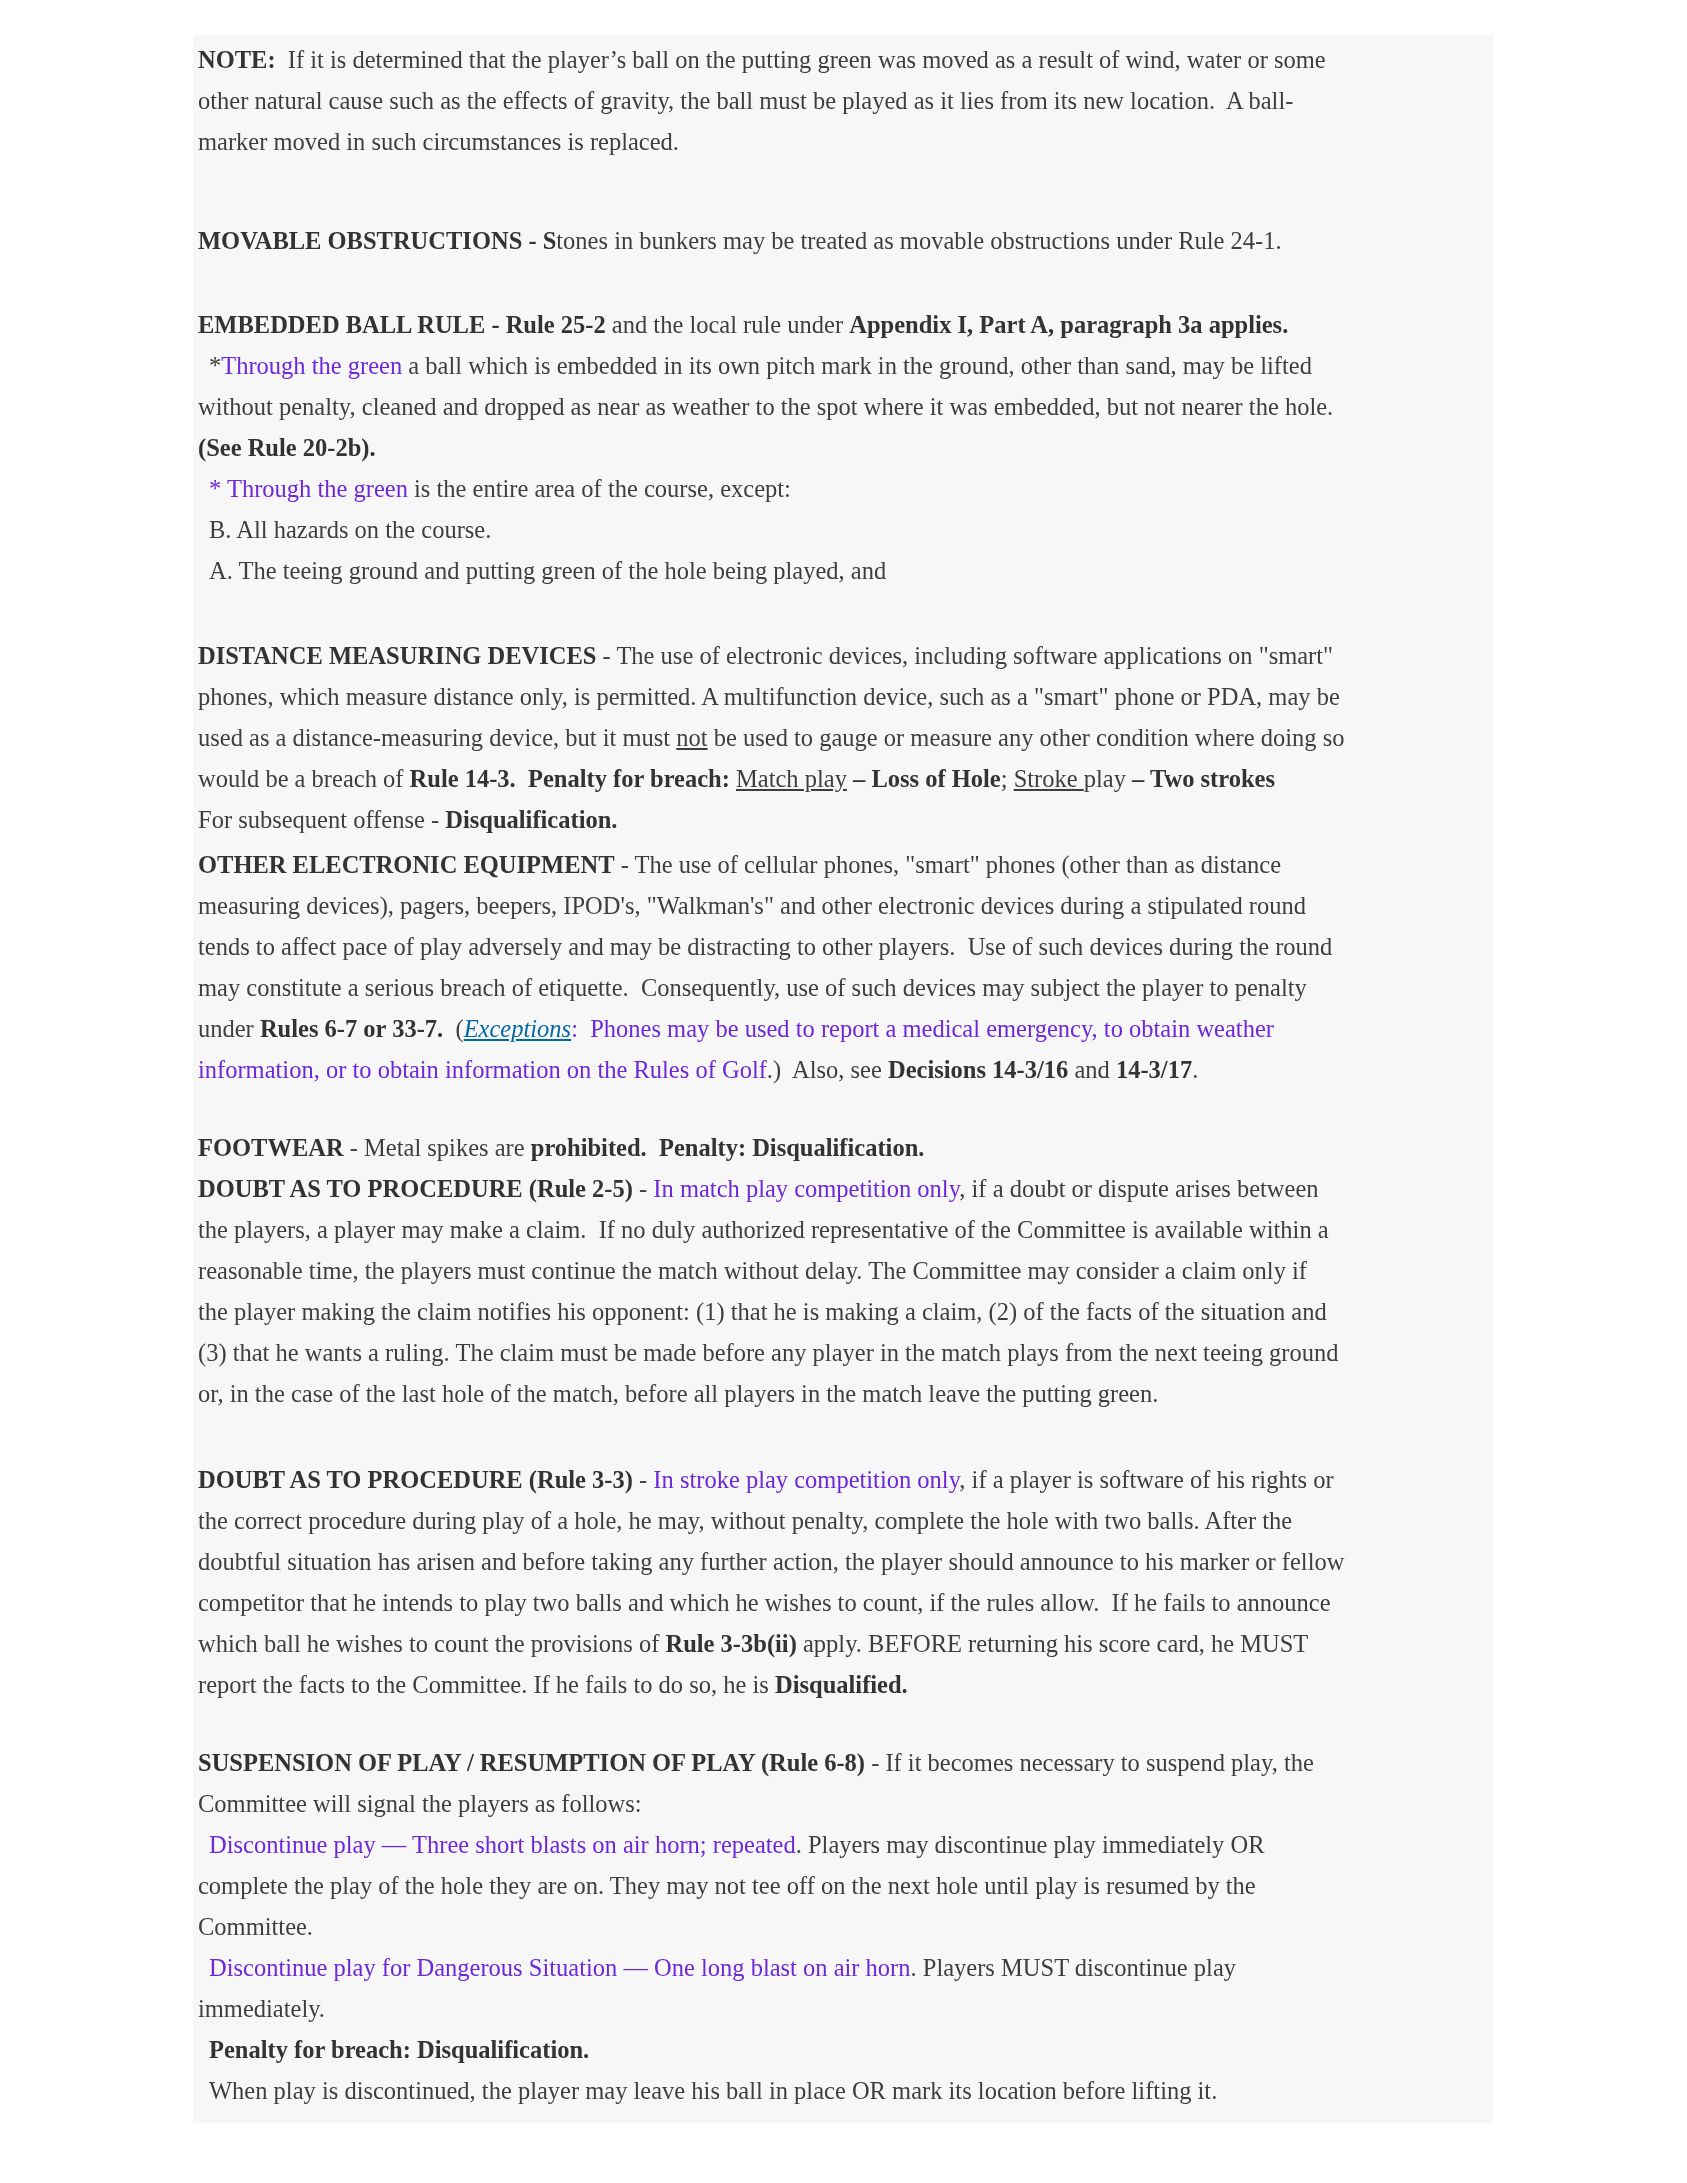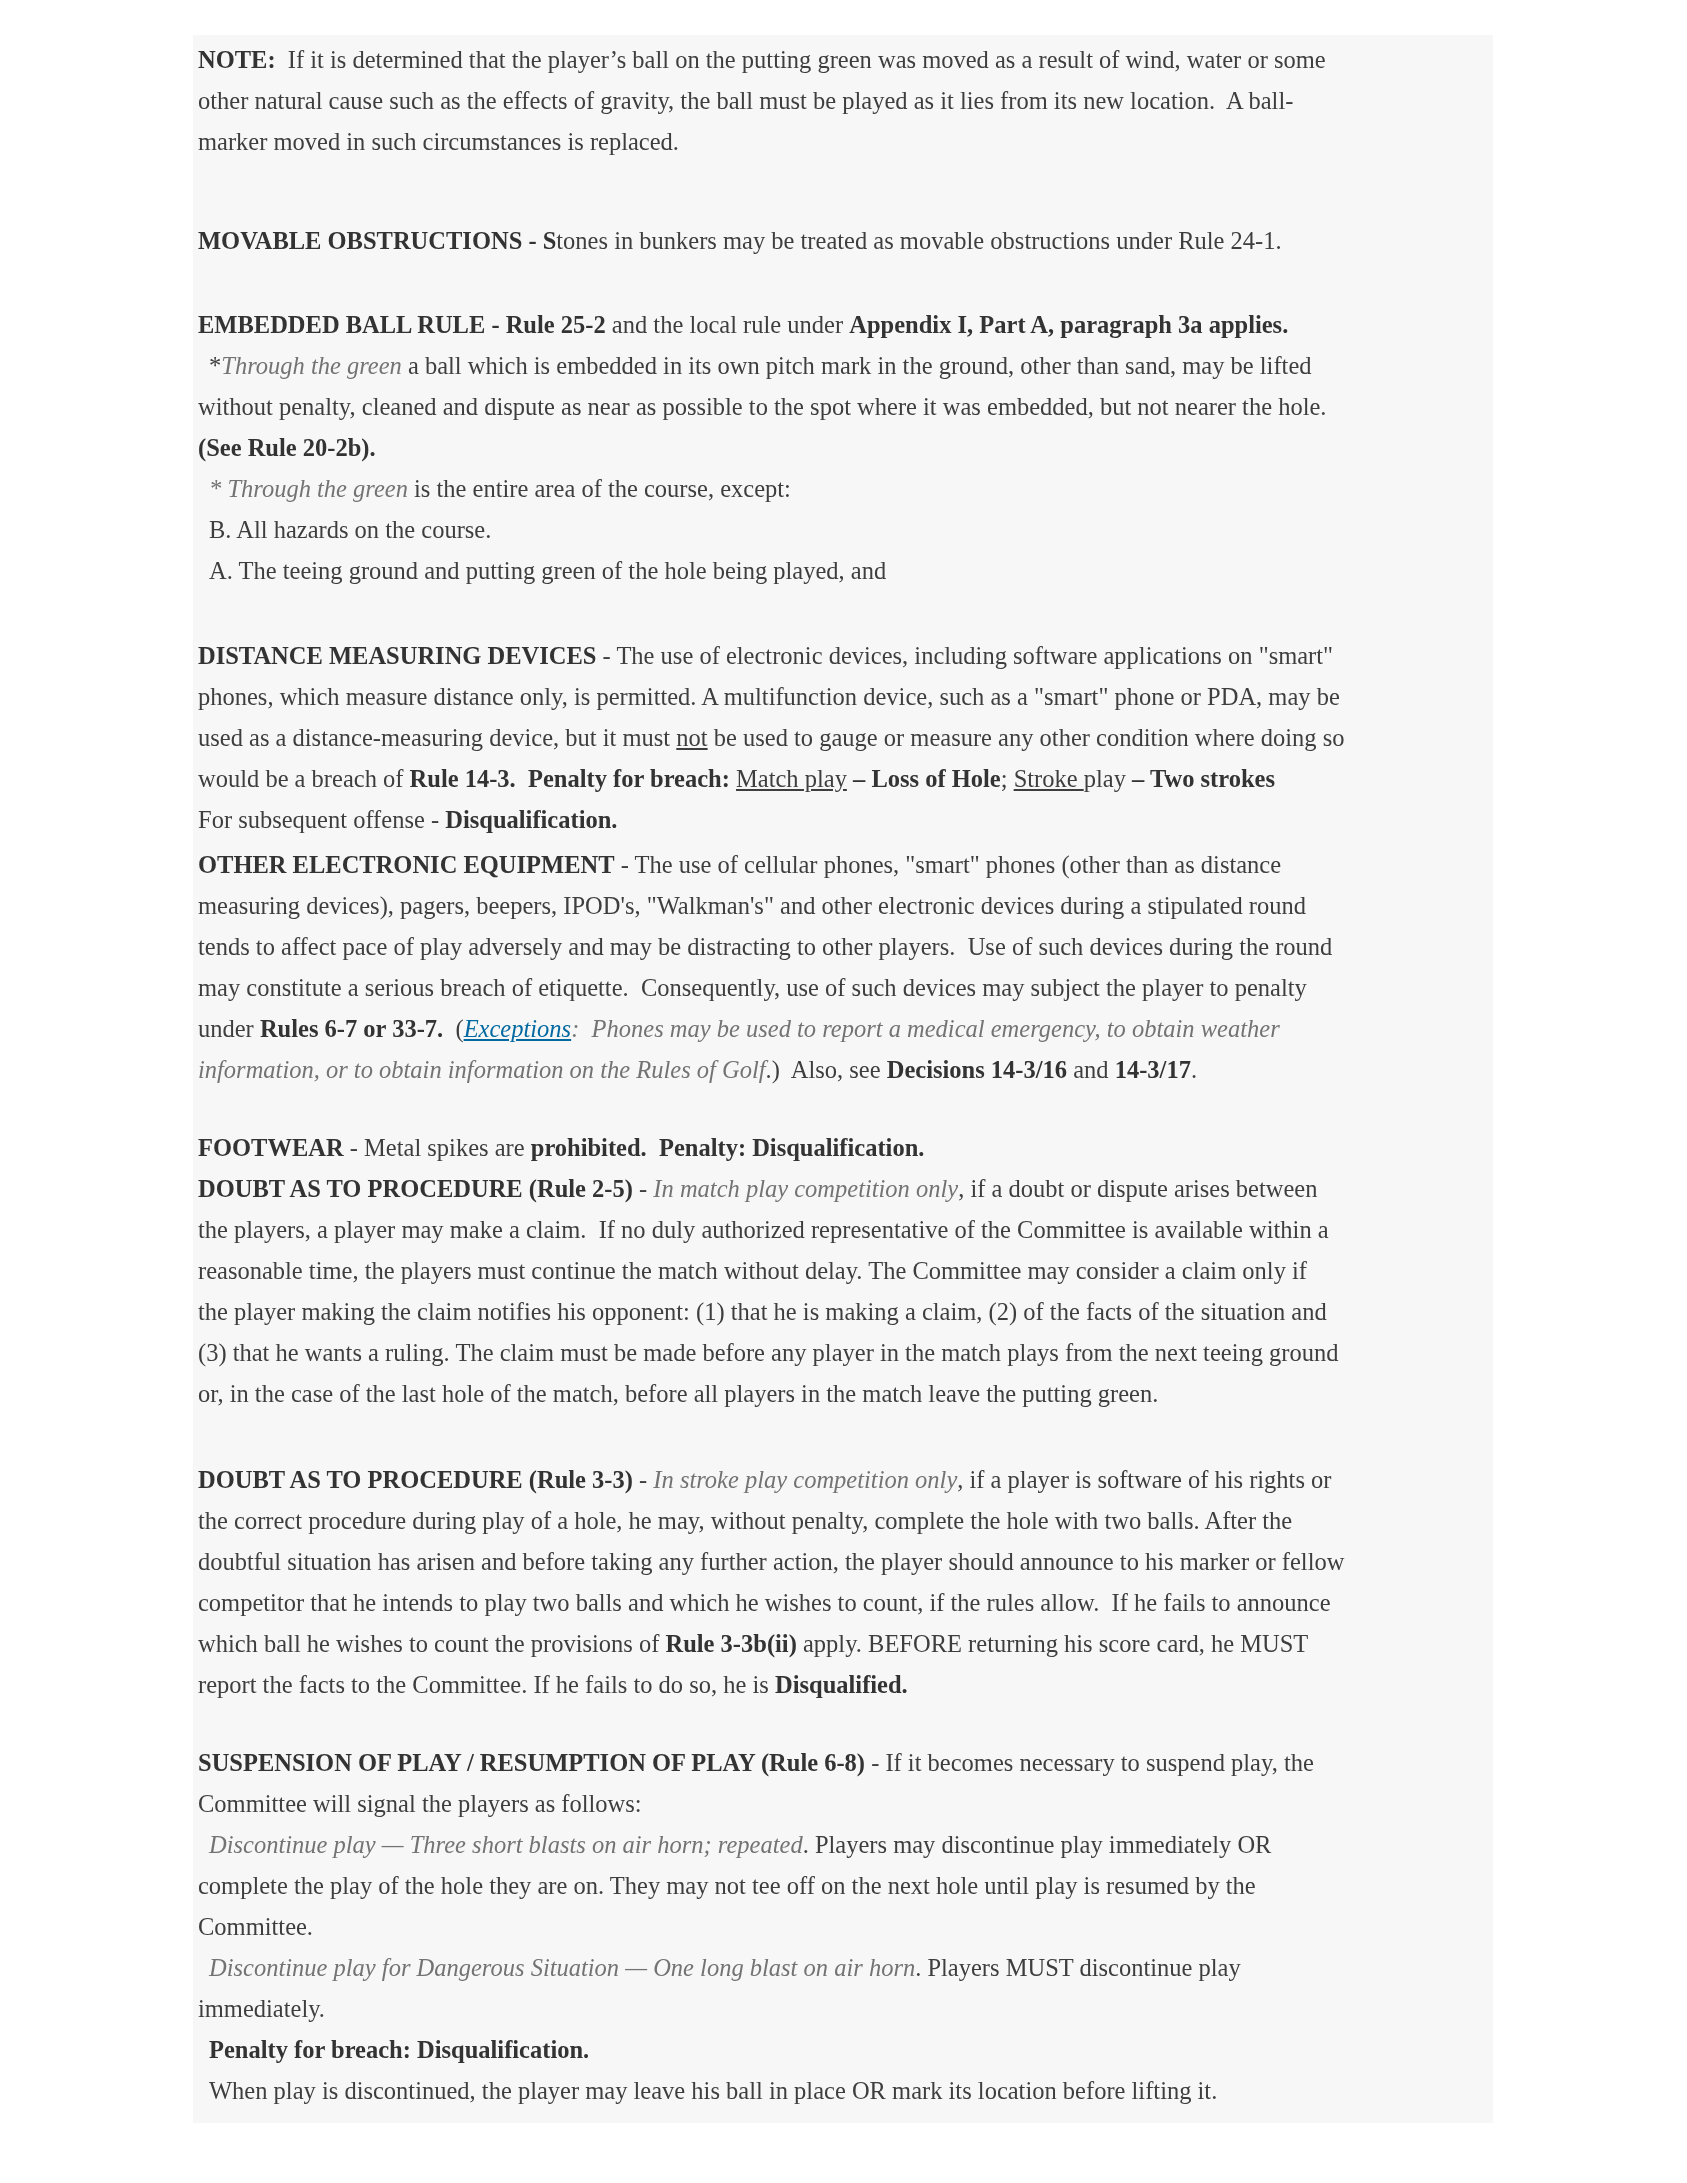--- a/index.html
+++ b/index.html
@@ -27,41 +27,41 @@
   .para { margin: 0; }
   .line {
     white-space: pre;
     font-size: 24.5px;
     line-height: 41px;
     color: #3e3e3e;
   }
   .ind { padding-left: 11px; }
   .s-r { }
   .s-b { font-weight: bold; color: #333333; }
-  .s-g { font-style: italic; color: #737373; }
+  .s-g { color: #6d28d9; }
   .s-gu { font-style: italic; color: #0369a1; text-decoration: underline; }
   .s-u { text-decoration: underline; }
 </style>
 </head>
 <body>
 
 <div class="page">
   <div class="panel" style="background: rgb(247, 247, 247);">
       <div class="para" style="margin-top: 0px;">
         <div class="line"><span class="s-b">NOTE:</span><span class="s-r">  If it is determined that the player’s ball on the putting green was moved as a result of wind, water or some</span></div>
         <div class="line"><span class="s-r">other natural cause such as the effects of gravity, the ball must be played as it lies from its new location.  A ball-</span></div>
         <div class="line"><span class="s-r">marker moved in such circumstances is replaced.</span></div>
       </div>
       <div class="para" style="margin-top: 58px;">
         <div class="line"><span class="s-b">MOVABLE OBSTRUCTIONS - S</span><span class="s-r">tones in bunkers may be treated as movable obstructions under Rule 24-1.</span></div>
       </div>
       <div class="para" style="margin-top: 43px;">
         <div class="line"><span class="s-b">EMBEDDED BALL RULE - Rule 25-2</span><span class="s-r"> and the local rule under </span><span class="s-b">Appendix I, Part A, paragraph 3a applies.</span></div>
         <div class="line ind"><span class="s-r">*</span><span class="s-g">Through the green</span><span class="s-r"> a ball which is embedded in its own pitch mark in the ground, other than sand, may be lifted</span></div>
-        <div class="line"><span class="s-r">without penalty, cleaned and dispute as near as possible to the spot where it was embedded, but not nearer the hole.</span></div>
+        <div class="line"><span class="s-r">without penalty, cleaned and dropped as near as weather to the spot where it was embedded, but not nearer the hole.</span></div>
         <div class="line"><span class="s-b">(See Rule 20-2b).</span></div>
         <div class="line ind"><span class="s-g">* Through the green</span><span class="s-r"> is the entire area of the course, except:</span></div>
         <div class="line ind"><span class="s-r">B. All hazards on the course.</span></div>
         <div class="line ind"><span class="s-r">A. The teeing ground and putting green of the hole being played, and</span></div>
       </div>
       <div class="para" style="margin-top: 44px;">
         <div class="line"><span class="s-b">DISTANCE MEASURING DEVICES</span><span class="s-r"> - The use of electronic devices, including software applications on "smart"</span></div>
         <div class="line"><span class="s-r">phones, which measure distance only, is permitted. A multifunction device, such as a "smart" phone or PDA, may be</span></div>
         <div class="line"><span class="s-r">used as a distance-measuring device, but it must </span><span class="s-u">not</span><span class="s-r"> be used to gauge or measure any other condition where doing so</span></div>
         <div class="line"><span class="s-r">would be a breach of </span><span class="s-b">Rule 14-3.  Penalty for breach: </span><span class="s-u">Match play</span><span class="s-r"> </span><span class="s-b">– Loss of Hole</span><span class="s-r">; </span><span class="s-u">Stroke </span><span class="s-r">play </span><span class="s-b">– Two strokes</span></div>

